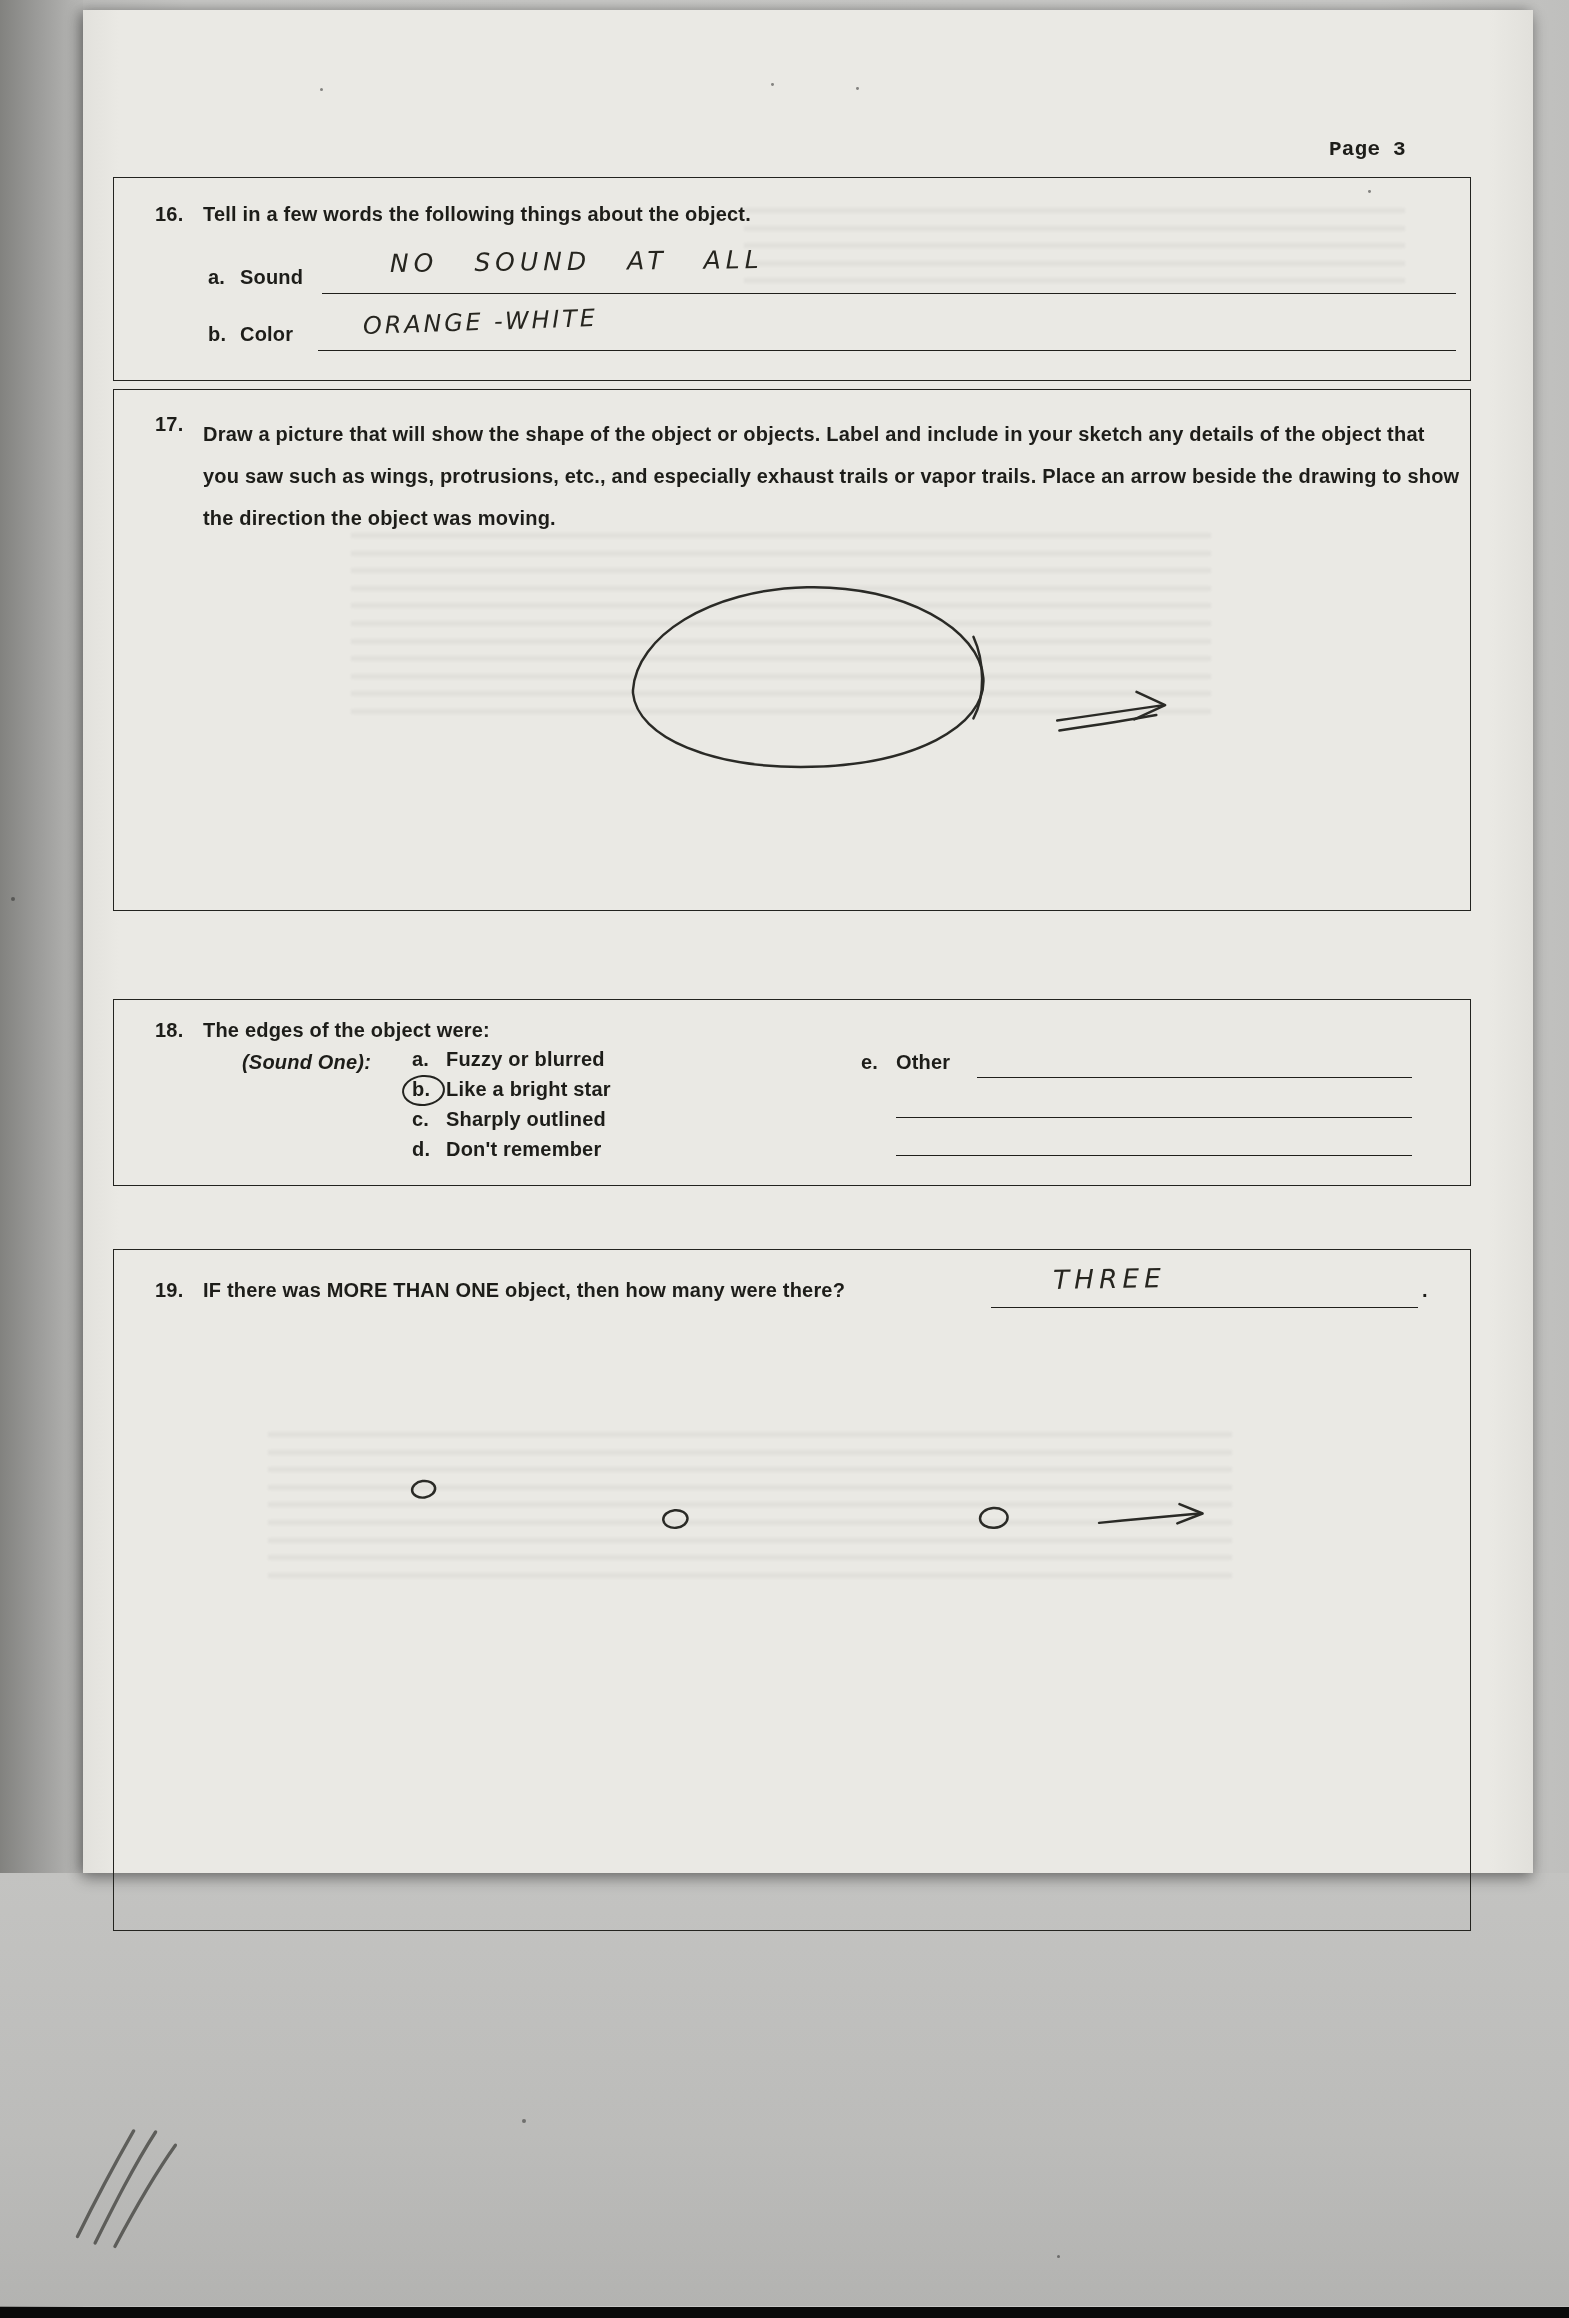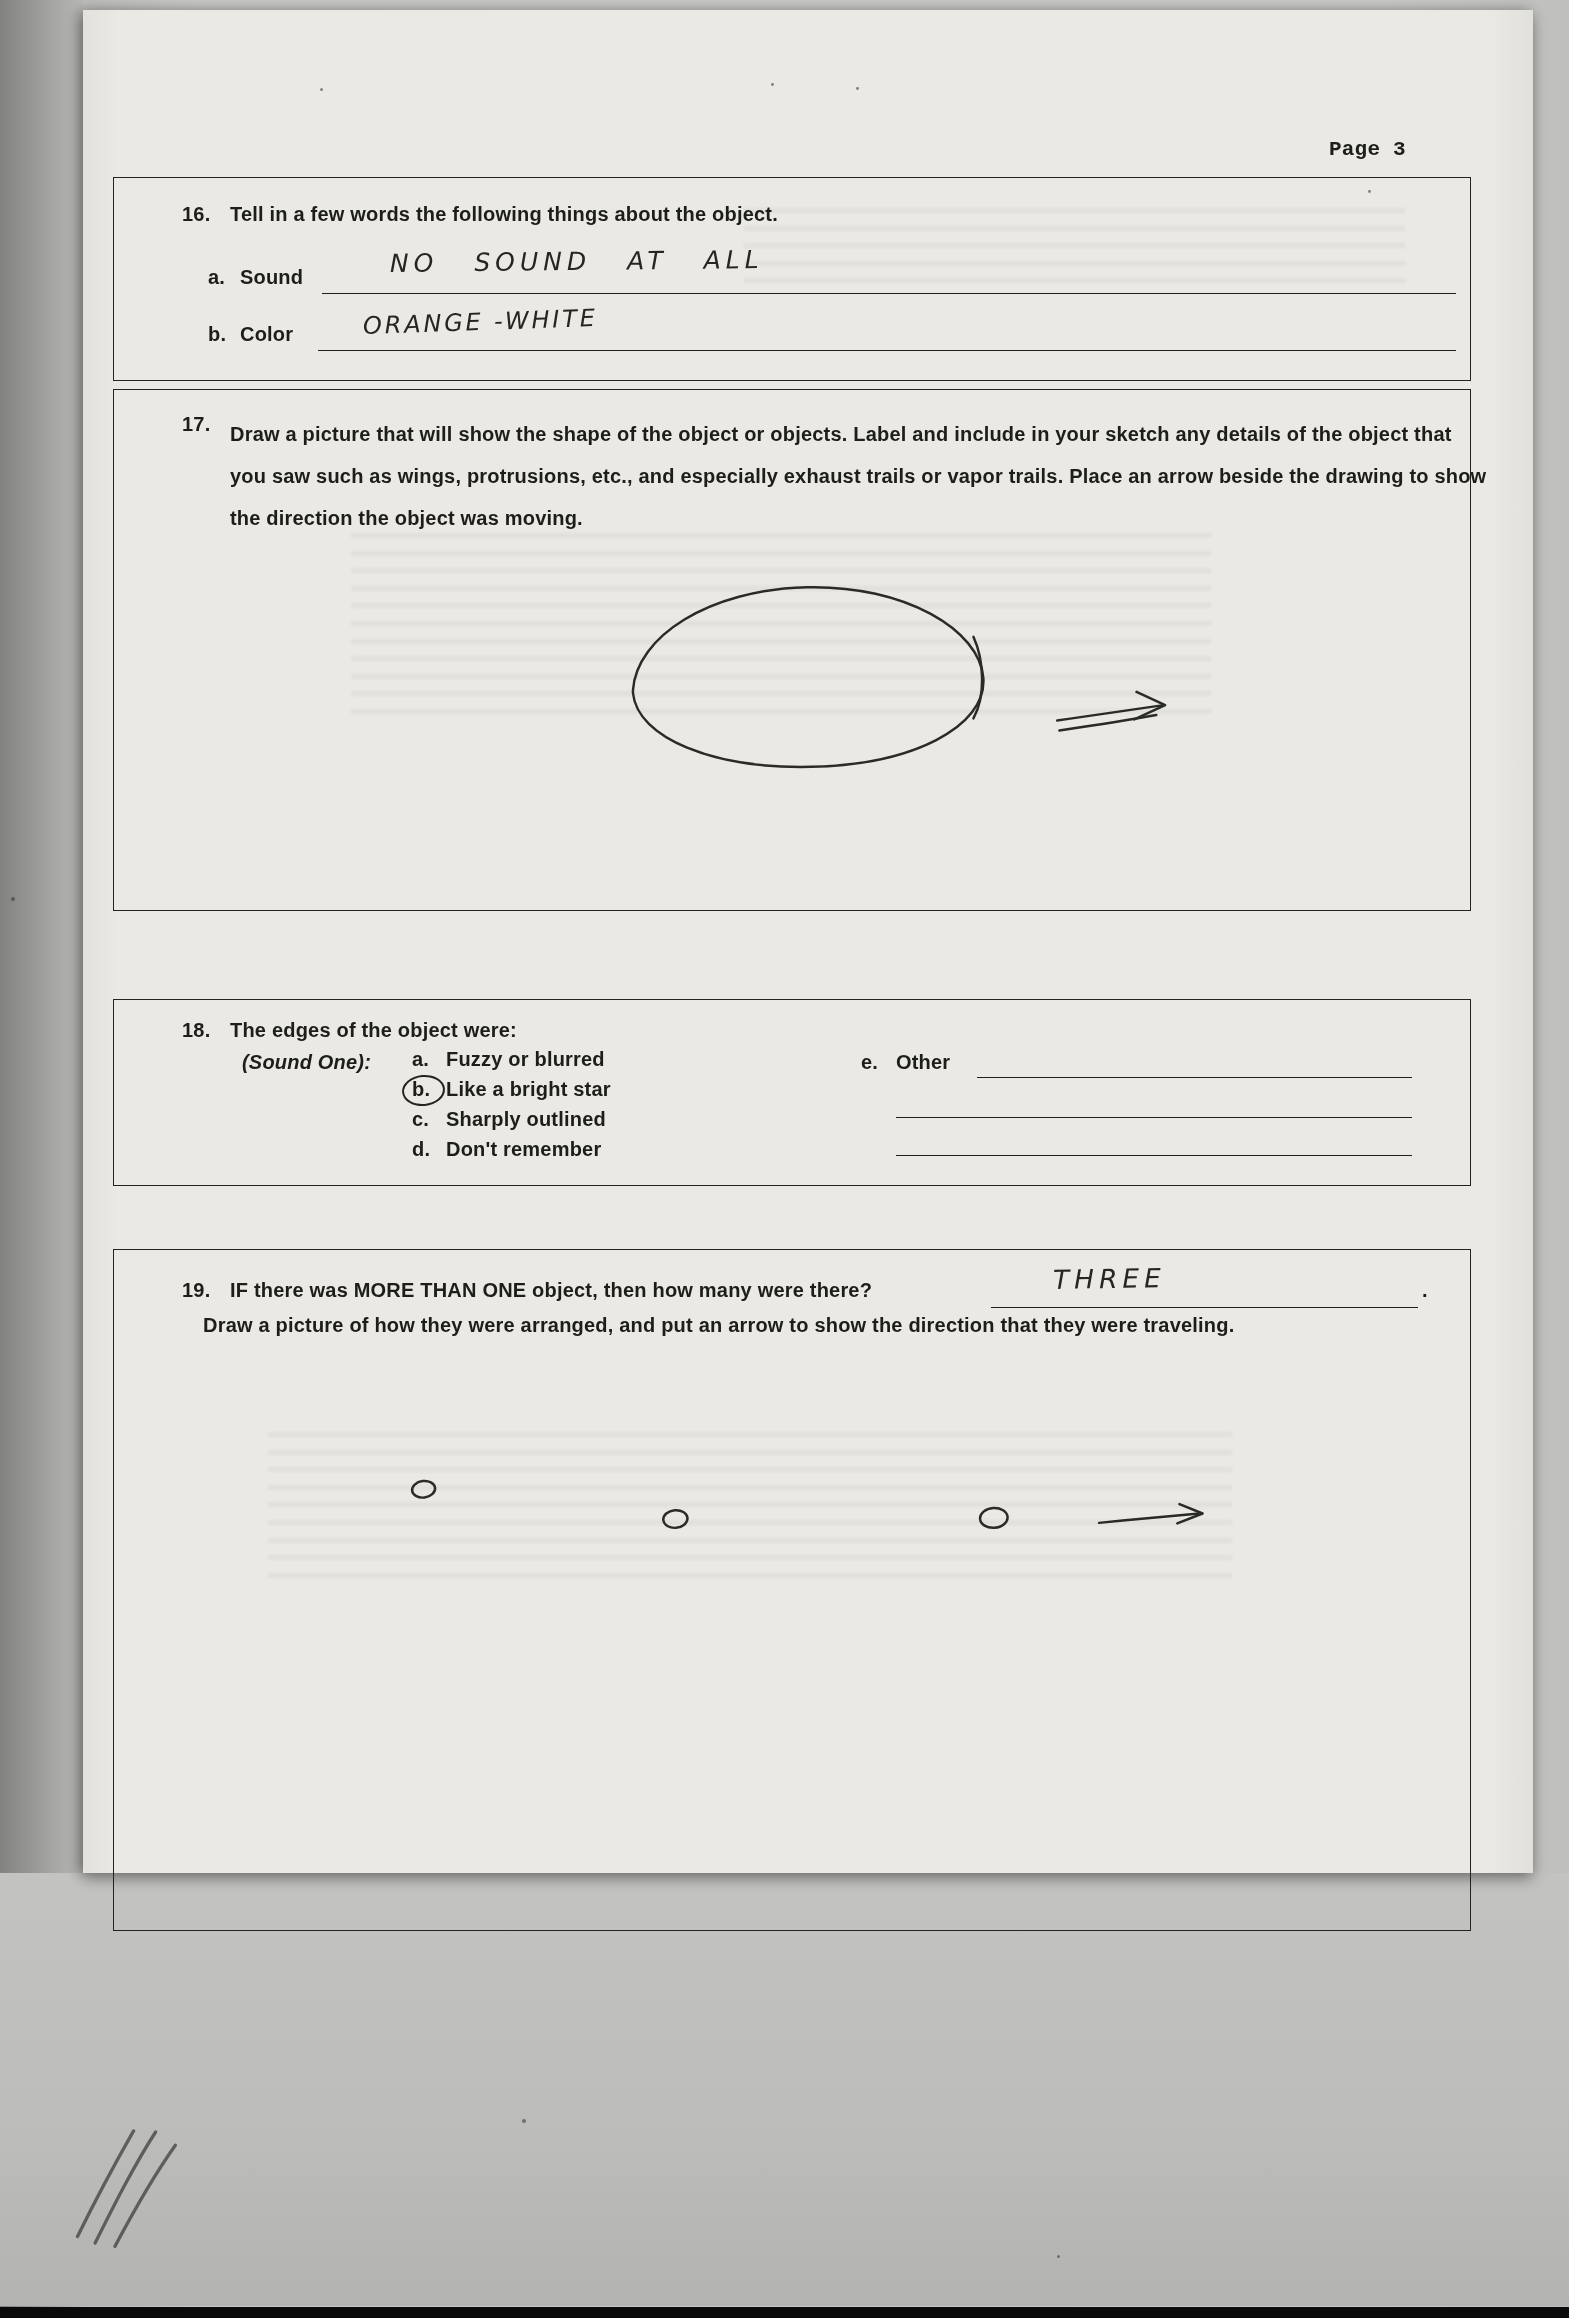--- a/index.html
+++ b/index.html
@@ -31,21 +31,21 @@
   .page-number { position:absolute; left:1246px; top:128px; font-size:21px;font-family:Liberation Mono, monospace; }
   .box {
     position:absolute; left:30px; width:1358px;
     border:1.7px solid #23231f;
   }
   .box-q16 { top:167px;  height:204px; }
   .box-q17 { top:379px;  height:522px; }
   .box-q18 { top:989px; height:187px; }
   .box-q19 { top:1239px; height:682px; }
   .qrow { position:absolute; left:41px; display:flex; align-items:flex-start; }
-  .qnum { width:48px; flex:none;margin-left:27px; }
+  .qnum { width:48px; flex:none; }
   .ptext { width:1262px; line-height:42px; }
   .abs { position:absolute; }
   .blankline { position:absolute; height:0; border-top:1.7px solid #201f1b; }
   .hw {
     position:absolute; display:inline-block; font-family:"DejaVu Sans", sans-serif;
     font-style:italic; color:#26251f; white-space:nowrap;
   }
   .hw-sound { left:276px; top:69px; font-size:25px; letter-spacing:5px; word-spacing:23px; transform:rotate(-.6deg); }
   .hw-color { left:249px; top:130px; font-size:24px; letter-spacing:2.8px; transform:rotate(-2deg); }
   .hw-three { left:939px; top:13.2px;  font-size:26.4px; letter-spacing:5px; transform:rotate(-1deg); }
@@ -151,21 +151,20 @@
 
     <div class="box box-q19">
       <div class="qrow" style="top:29px;">
         <span class="t qnum">19.</span>
         <span class="t">IF there was MORE THAN ONE object, then how many were there?</span>
       </div>
       <div class="blankline" style="left:877px; top:57px; width:427px;"></div>
       <span class="hw hw-three">THREE</span>
       <span class="t abs" style="left:1308px; top:29px;">.</span>
 
-      <span class="t abs" style="left:89px; top:64px;">Draw a picture of how they were arranged, and put an arrow to show the direction that they were traveling.</span>
 
       <div class="bleed" style="left:154px; top:182px; width:964px; height:154px;"></div>
 
       <svg class="sketch" width="1358" height="581" viewBox="0 0 2465 1054">
         <ellipse cx="562" cy="434" rx="21" ry="15" transform="rotate(-8 562 434)"></ellipse>
         <ellipse cx="1019" cy="488" rx="22" ry="16" transform="rotate(-5 1019 488)"></ellipse>
         <ellipse cx="1597" cy="486" rx="25" ry="18" transform="rotate(-4 1597 486)"></ellipse>
         <g>
           <path d="M 1788 495 C 1850 489 1915 483 1970 478"></path>
           <path d="M 1934 461 L 1976 478 L 1930 496"></path>

